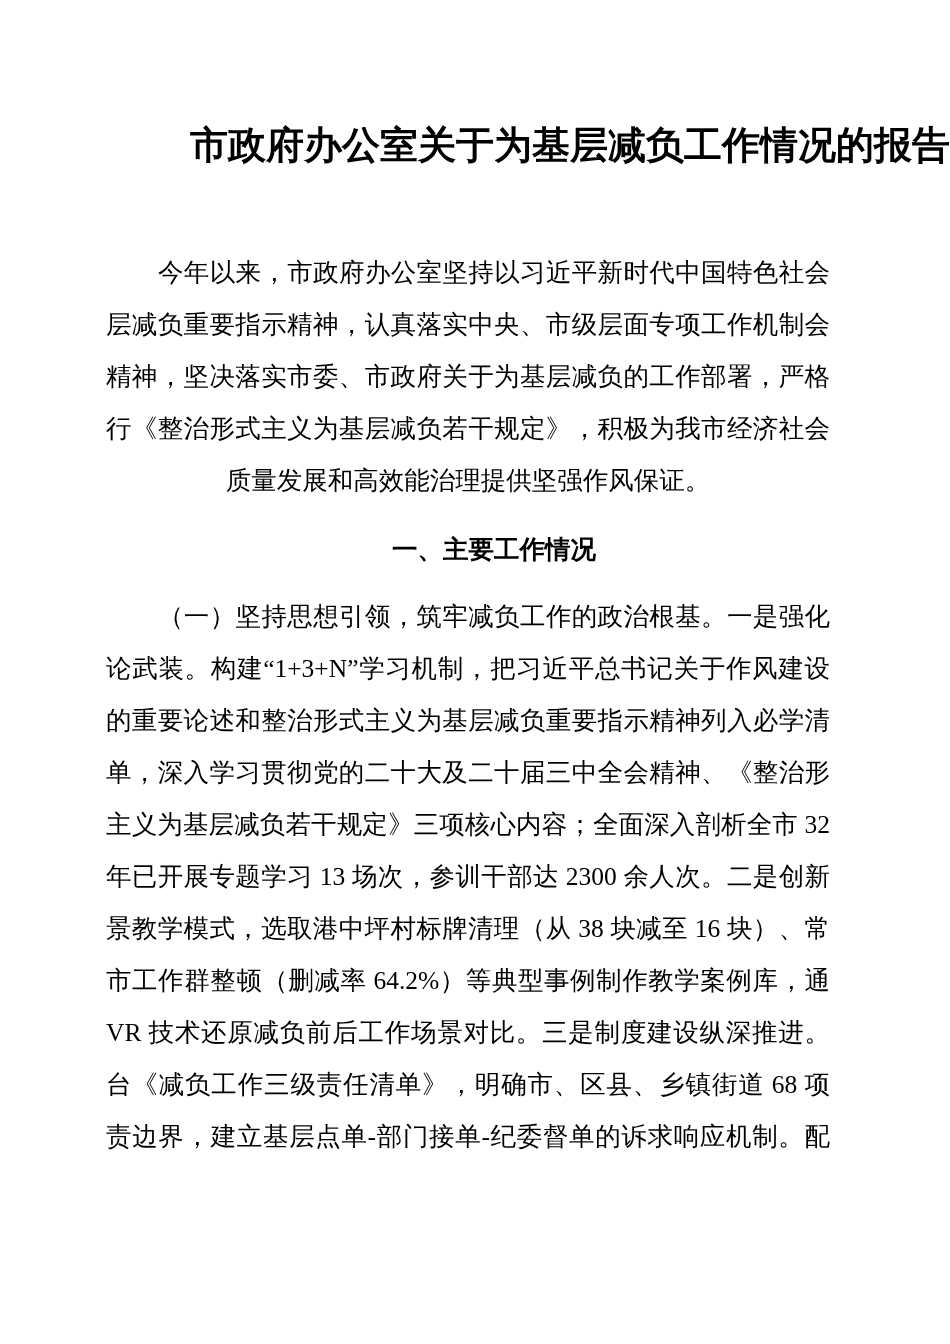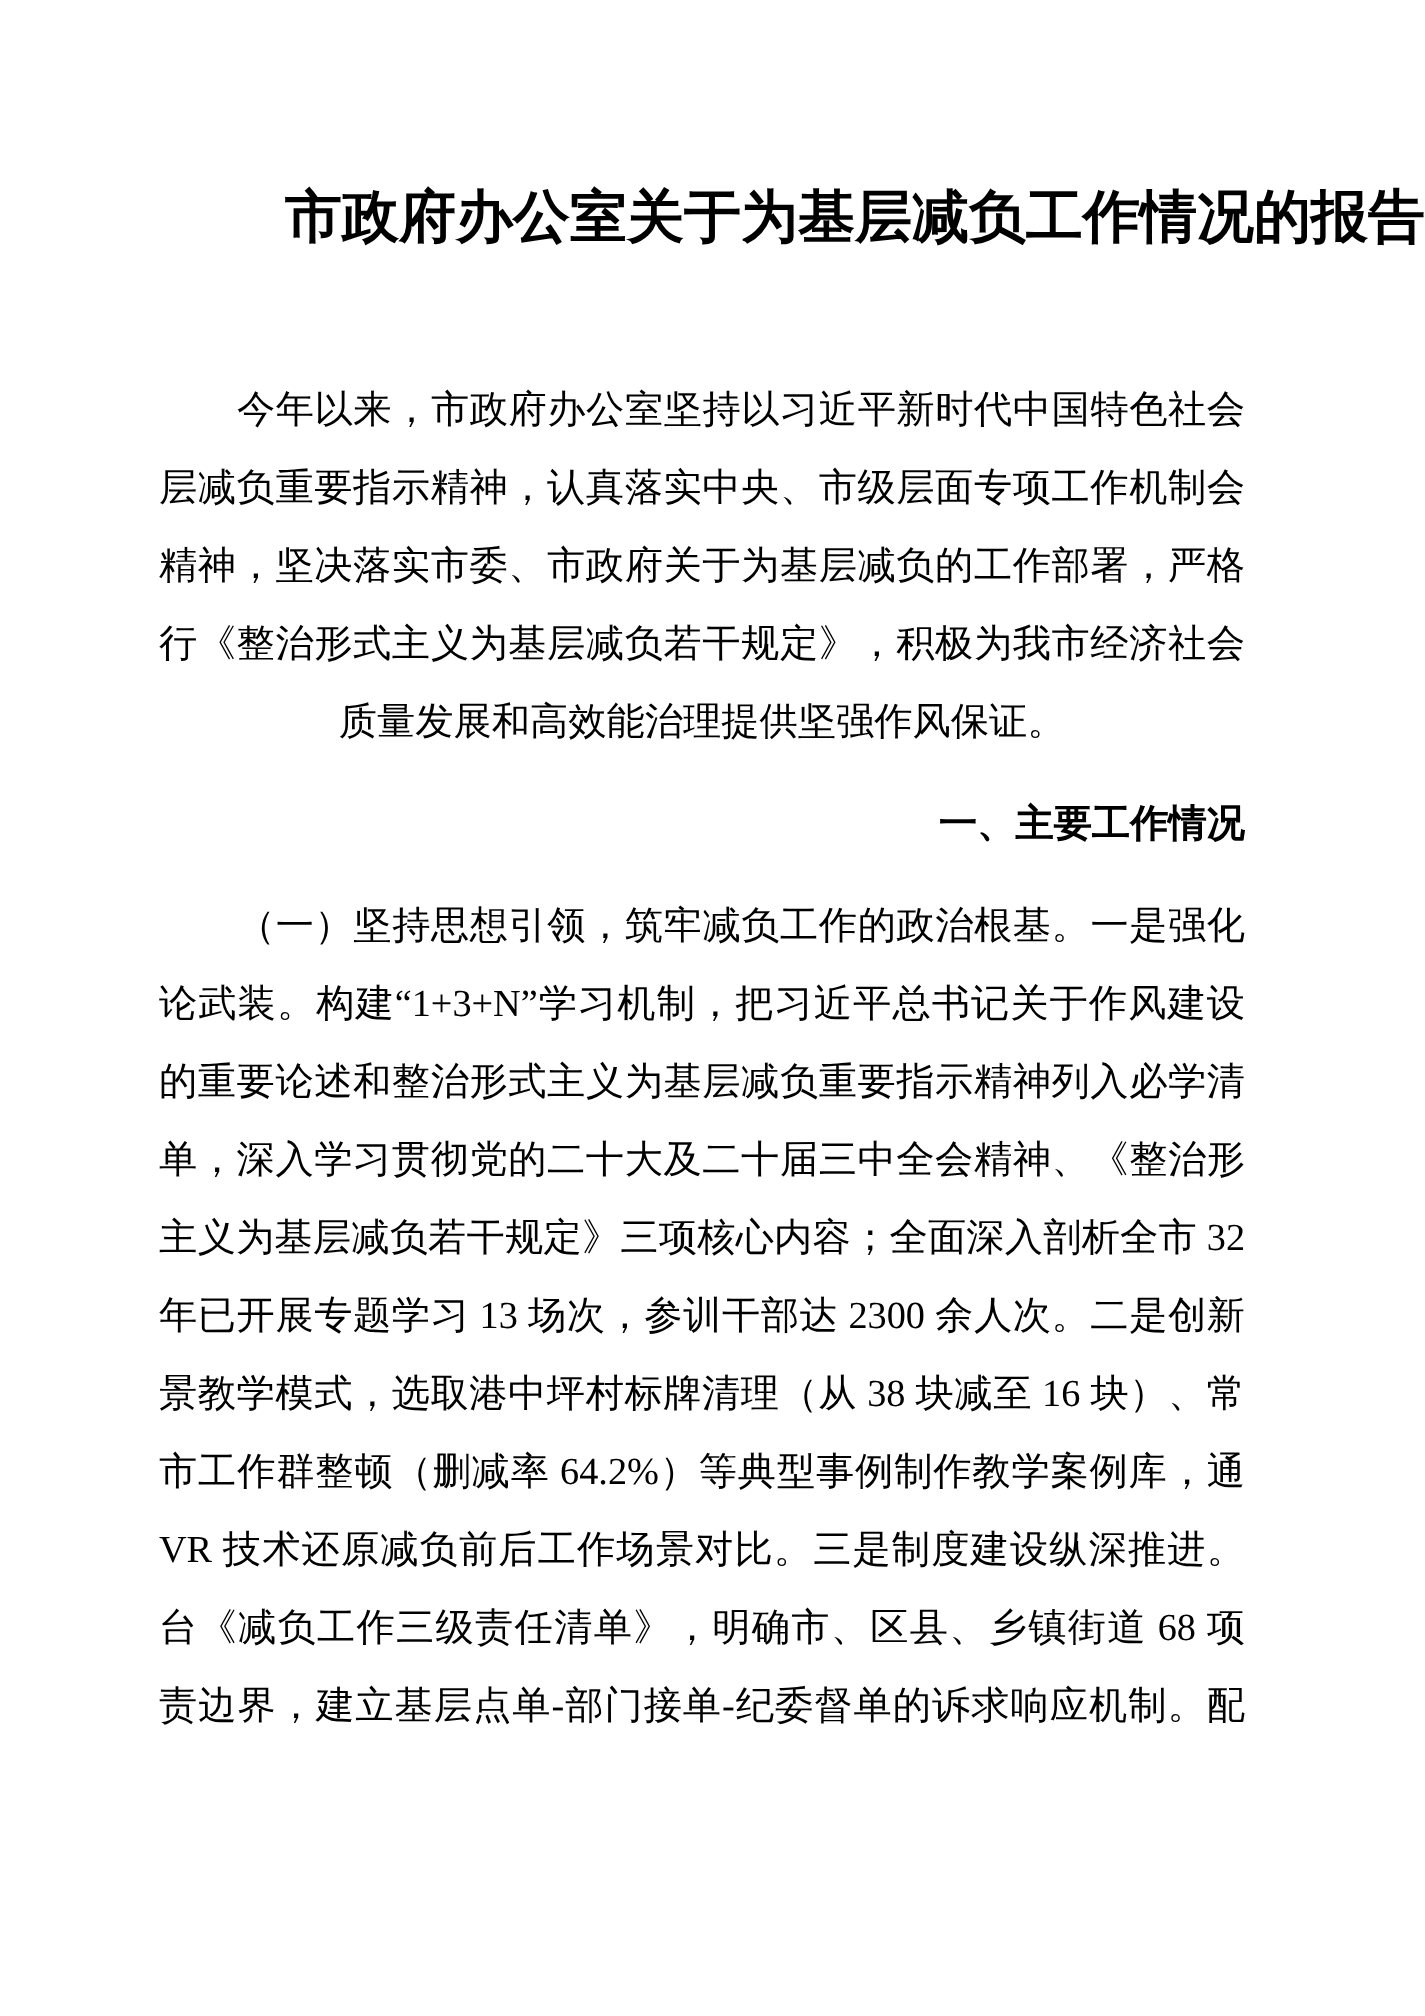--- a/index.html
+++ b/index.html
@@ -48,21 +48,21 @@
   .line.stretch {
     text-align: justify;
     text-align-last: justify;
   }
   .line.indent {
     text-indent: 52px;
   }
   .para.heading .line {
     font-family: "Liberation Sans", "DejaVu Sans", sans-serif;
     font-weight: bold;
-    text-align: right;
+    text-align: center;
     text-align-last: auto;
   }
 </style>
 </head>
 <body>
 
 <div class="page">
   <h1 class="title">市政府办公室关于为基层减负工作情况的报告</h1>
   <div class="doc-body" id="doc-body">
       <div class="para body">

